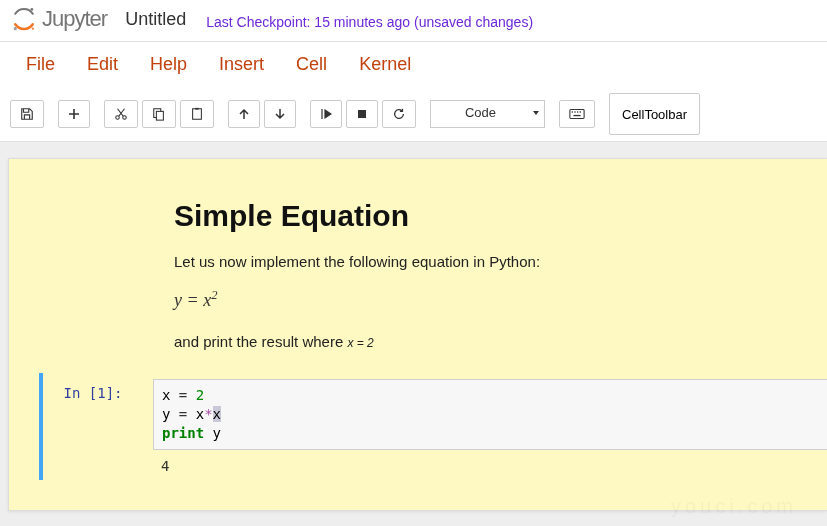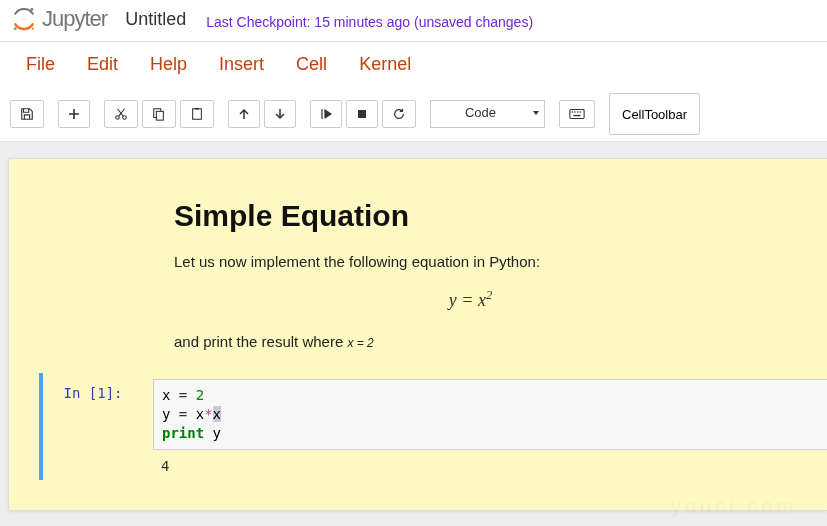--- a/index.html
+++ b/index.html
@@ -23,21 +23,21 @@
     .cell-type-wrap { position: relative; display: inline-block; }
     .cell-type-wrap::after { content: ""; position: absolute; right: 6px; top: 11px; width: 0; height: 0; border-left: 3px solid transparent; border-right: 3px solid transparent; border-top: 4px solid #333; pointer-events: none; }
     .cell-toolbar-btn { border: 1px solid #ccc; background: #fff; padding: 5px 12px; height: 42px; font-size: 13px; border-radius: 2px; cursor: pointer; }
     
     .notebook-area { background: #eee; padding: 16px 0 0 8px; min-height: 440px; }
     .notebook { background: #fef9c3; border: 1px solid #ddd; border-right: none; box-shadow: 0 1px 3px rgba(0,0,0,0.08); padding: 30px 0 30px 0; }
     
     .text-cell { padding: 0 30px 0 165px; }
     .heading { font-size: 30px; font-weight: bold; color: #111; margin: 10px 0 18px 0; }
     .para { font-size: 15px; color: #222; margin: 0 0 14px 0; line-height: 1.5; }
-    .eq-display { text-align: center; font-family: "Times New Roman", serif; font-size: 18px; font-style: italic; margin: 0 30px 20px 0; }
+    .eq-display { text-align: left; font-family: "Times New Roman", serif; font-size: 18px; font-style: italic; margin: 0 30px 20px 0; }
     .eq-display sup { font-size: 0.7em; }
     .inline-eq { font-family: Liberation Sans, sans-serif; font-style: italic; font-size: 12px; }
     
     .code-cell { display: flex; border-left: 4px solid #42A5F5; padding: 6px 0 6px 0; margin: 20px 0 0 30px; }
     .prompt { width: 110px; text-align: center; padding: 6px 10px 0 0; font-family: monospace; font-size: 14px; color: #303F9F; flex-shrink: 0; }
     .code-area { flex: 1; }
     .code-input { background: #f7f7f7; border: 1px solid #cfcfcf; border-right: none; padding: 6px 8px; font-family: monospace; font-size: 14px; line-height: 1.35; white-space: pre; }
     .output { padding: 8px 8px 0 8px; font-family: monospace; font-size: 14px; }
     
     .tok-num { color: #008800; }

